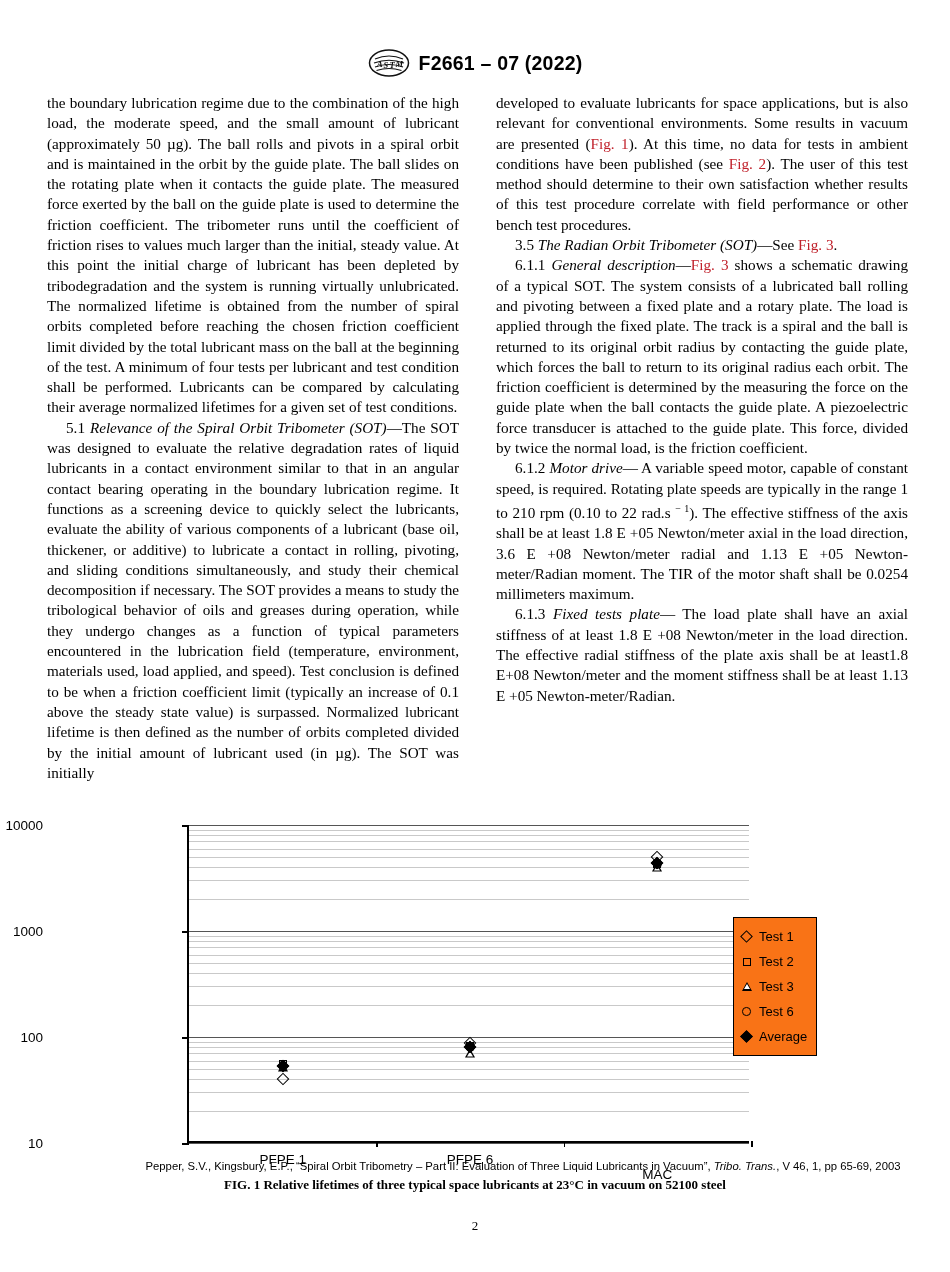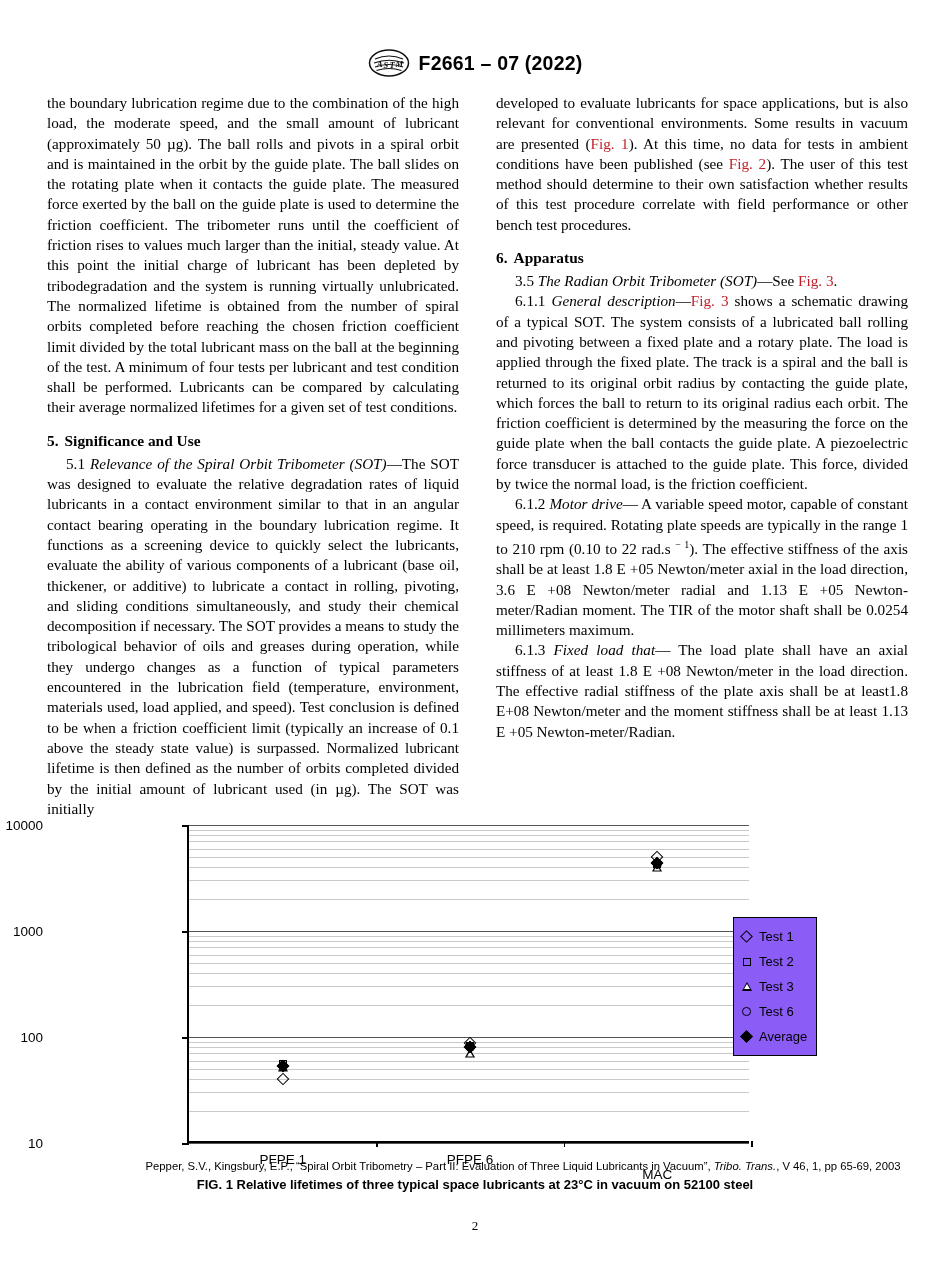--- a/index.html
+++ b/index.html
@@ -97,39 +97,39 @@
   }
   .m-triangle:after {
     content:""; position:absolute; left:-3px; top:2.4px;
     width:0; height:0;
     border-left:3px solid transparent; border-right:3px solid transparent;
     border-bottom:5.4px solid #fff;
   }
 
   .legend {
     position:absolute; left:733px; top:917px;
-    border:1.6px solid #000; background:#8b5cf6;
+    border:1.6px solid #000; background:#f97316;
     padding:6px 9px 6px 7px;
     font-family:"Liberation Sans", sans-serif;
     font-size:13px;
   }
   .legend-row { display:flex; align-items:center; height:25px; gap:7px; }
   .legend-sym { width:11px; display:flex; align-items:center; justify-content:center; }
 
   .citation {
     position:absolute; left:0; top:1160px; width:950px;
     text-align:center;
     font-family:"Liberation Sans", sans-serif;
     font-size:11.3px;
     margin-left:48px;
   }
   .fig-caption {
     position:absolute; left:0; top:1177px; width:950px;
     text-align:center;
-    font-family:Liberation Sans, sans-serif;
+    font-family:Liberation Serif, serif;
     font-size:13px; font-weight:bold;
   }
   .page-num {
     position:absolute; left:0; top:1218px; width:950px;
     text-align:center; font-size:13px;
   }
 </style>
 </head>
 <body>
 
@@ -156,41 +156,35 @@
       </span>
       <span class="std-no">F2661 – 07 (2022)</span>
     </span>
   </div>
 
   <div class="cols">
 
     <div class="col">
       <p class="body">the boundary lubrication regime due to the combination of the high load, the moderate speed, and the small amount of lubricant (approximately 50 µg). The ball rolls and pivots in a spiral orbit and is maintained in the orbit by the guide plate. The ball slides on the rotating plate when it contacts the guide plate. The measured force exerted by the ball on the guide plate is used to determine the friction coefficient. The tribometer runs until the coefficient of friction rises to values much larger than the initial, steady value. At this point the initial charge of lubricant has been depleted by tribodegradation and the system is running virtually unlubricated. The normalized lifetime is obtained from the number of spiral orbits completed before reaching the chosen friction coefficient limit divided by the total lubricant mass on the ball at the beginning of the test. A minimum of four tests per lubricant and test condition shall be performed. Lubricants can be compared by calculating their average normalized lifetimes for a given set of test conditions.</p>
 
-      <h3 class="sect">
-        <span class="num">5.</span><span>Significance and Use</span>
-      </h3>
 
       <p class="body indent"><span>5.1</span> <span class="it">Relevance of the Spiral Orbit Tribometer (SOT)</span><span>—The SOT was designed to evaluate the relative degradation rates of liquid lubricants in a contact environment similar to that in an angular contact bearing operating in the boundary lubrication regime. It functions as a screening device to quickly select the lubricants, evaluate the ability of various components of a lubricant (base oil, thickener, or additive) to lubricate a contact in rolling, pivoting, and sliding conditions simultaneously, and study their chemical decomposition if necessary. The SOT provides a means to study the tribological behavior of oils and greases during operation, while they undergo changes as a function of typical parameters encountered in the lubrication field (temperature, environment, materials used, load applied, and speed). Test conclusion is defined to be when a friction coefficient limit (typically an increase of 0.1 above the steady state value) is surpassed. Normalized lubricant lifetime is then defined as the number of orbits completed divided by the initial amount of lubricant used (in µg). The SOT was initially</span></p>
     </div>
 
     <div class="col">
       <p class="body"><span>developed to evaluate lubricants for space applications, but is also relevant for conventional environments. Some results in vacuum are presented (</span><span class="lnk">Fig. 1</span><span>). At this time, no data for tests in ambient conditions have been published (see </span><span class="lnk">Fig. 2</span><span>). The user of this test method should determine to their own satisfaction whether results of this test procedure correlate with field performance or other bench test procedures.</span></p>
 
-      <h3 class="sect">
-        <span class="num">6.</span><span>Apparatus</span>
-      </h3>
 
       <p class="body indent"><span>3.5</span> <span class="it">The Radian Orbit Tribometer (SOT)</span><span>—See </span><span class="lnk">Fig. 3</span><span>.</span></p>
 
       <p class="body indent"><span>6.1.1</span> <span class="it">General description</span><span>—</span><span class="lnk">Fig. 3</span><span> shows a schematic drawing of a typical SOT. The system consists of a lubricated ball rolling and pivoting between a fixed plate and a rotary plate. The load is applied through the fixed plate. The track is a spiral and the ball is returned to its original orbit radius by contacting the guide plate, which forces the ball to return to its original radius each orbit. The friction coefficient is determined by the measuring the force on the guide plate when the ball contacts the guide plate. A piezoelectric force transducer is attached to the guide plate. This force, divided by twice the normal load, is the friction coefficient.</span></p>
 
       <p class="body indent"><span>6.1.2</span> <span class="it">Motor drive</span><span>— A variable speed motor, capable of constant speed, is required. Rotating plate speeds are typically in the range 1 to 210 rpm (0.10 to 22 rad.s </span><span class="sup">− 1</span><span>). The effective stiffness of the axis shall be at least 1.8 E +05 Newton/meter axial in the load direction, 3.6 E +08 Newton/meter radial and 1.13 E +05 Newton-meter/Radian moment. The TIR of the motor shaft shall be 0.0254 millimeters maximum.</span></p>
 
-      <p class="body indent"><span>6.1.3</span> <span class="it">Fixed load that</span><span>— The load plate shall have an axial stiffness of at least 1.8 E +08 Newton/meter in the load direction. The effective radial stiffness of the plate axis shall be at least1.8 E+08 Newton/meter and the moment stiffness shall be at least 1.13 E +05 Newton-meter/Radian.</span></p>
+      <p class="body indent"><span>6.1.3</span> <span class="it">Fixed tests plate</span><span>— The load plate shall have an axial stiffness of at least 1.8 E +08 Newton/meter in the load direction. The effective radial stiffness of the plate axis shall be at least1.8 E+08 Newton/meter and the moment stiffness shall be at least 1.13 E +05 Newton-meter/Radian.</span></p>
 
     </div>
   </div>
 
   <div class="figure">
     <div class="chart-area">
       <div class="plot" id="plot">
           <div class="gridline" style="top: 286.091px;"></div>
           <div class="gridline" style="top: 267.425px;"></div>
           <div class="gridline" style="top: 254.182px;"></div>

